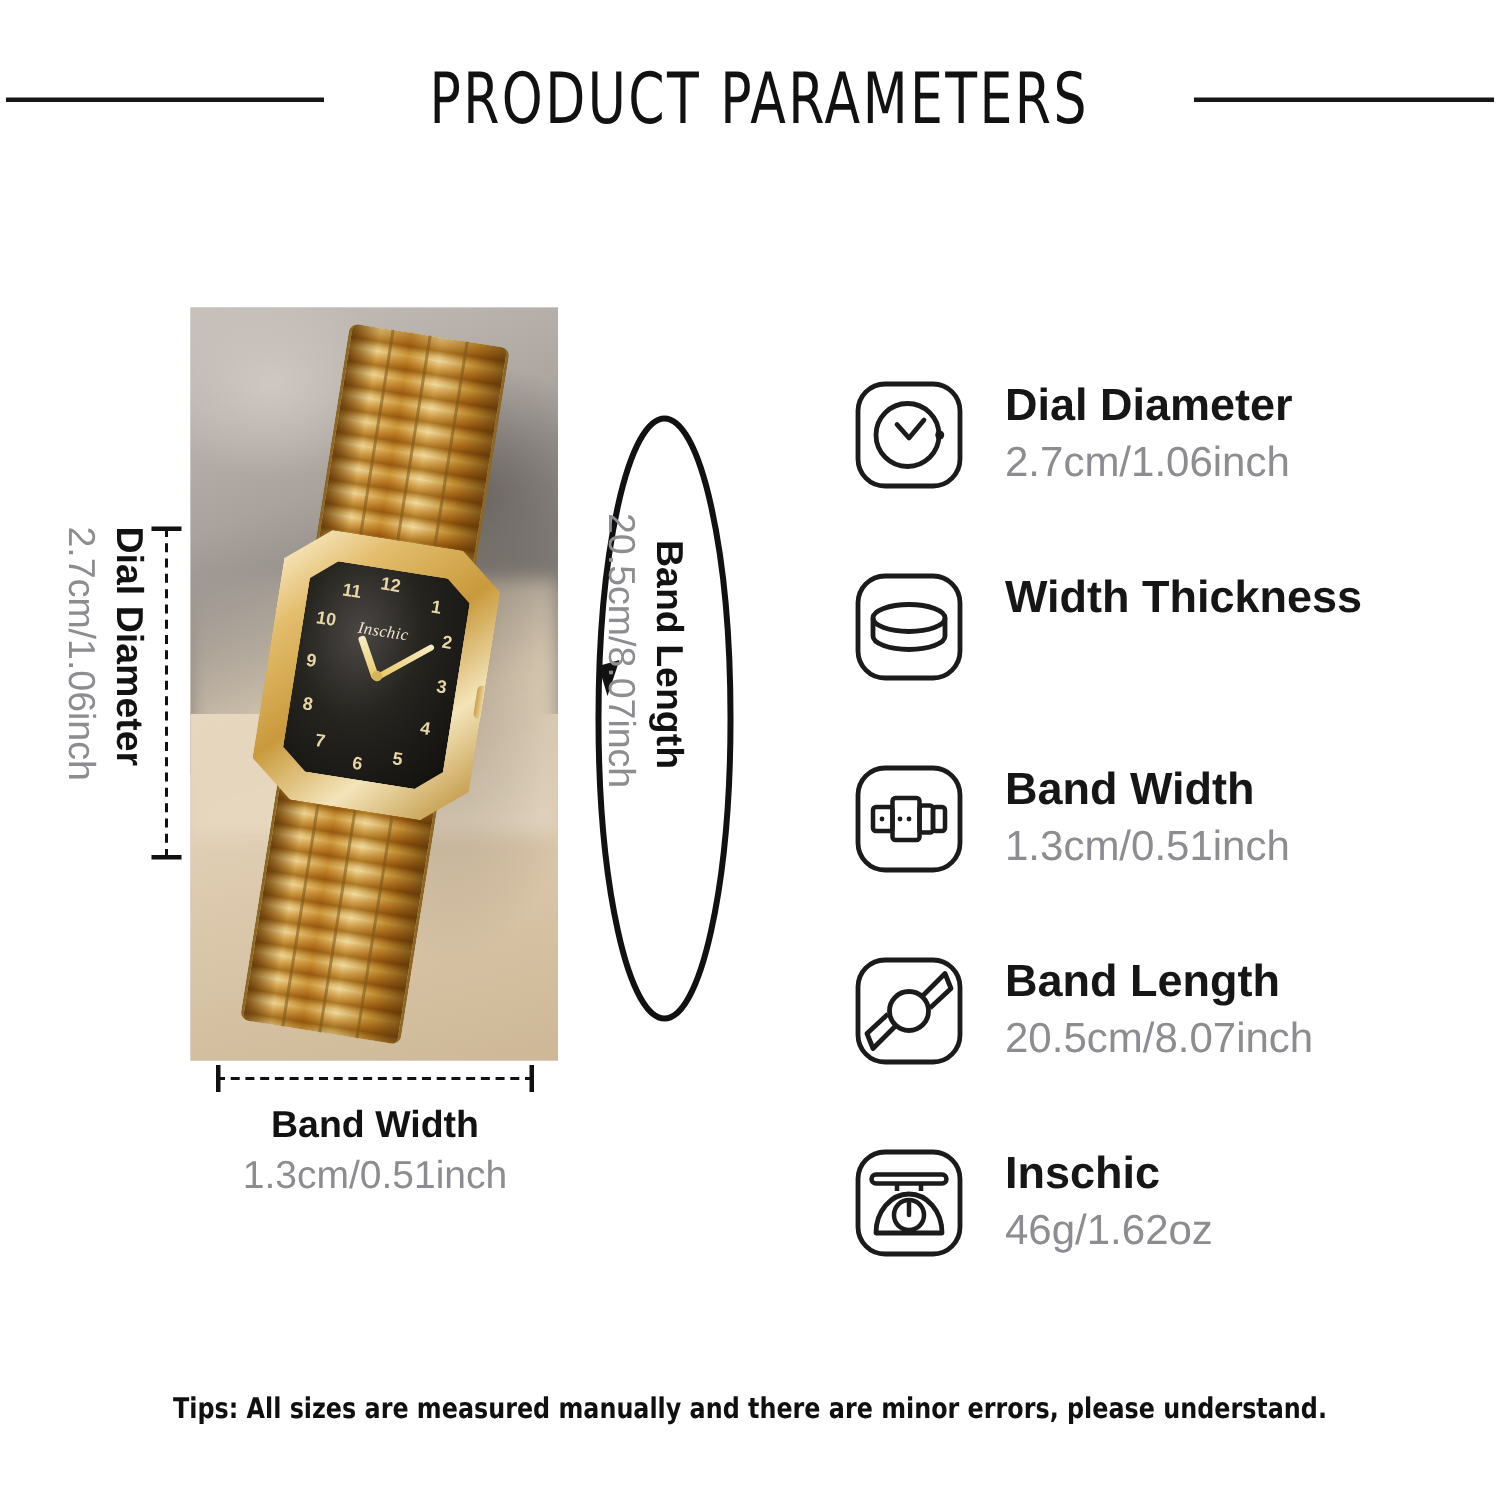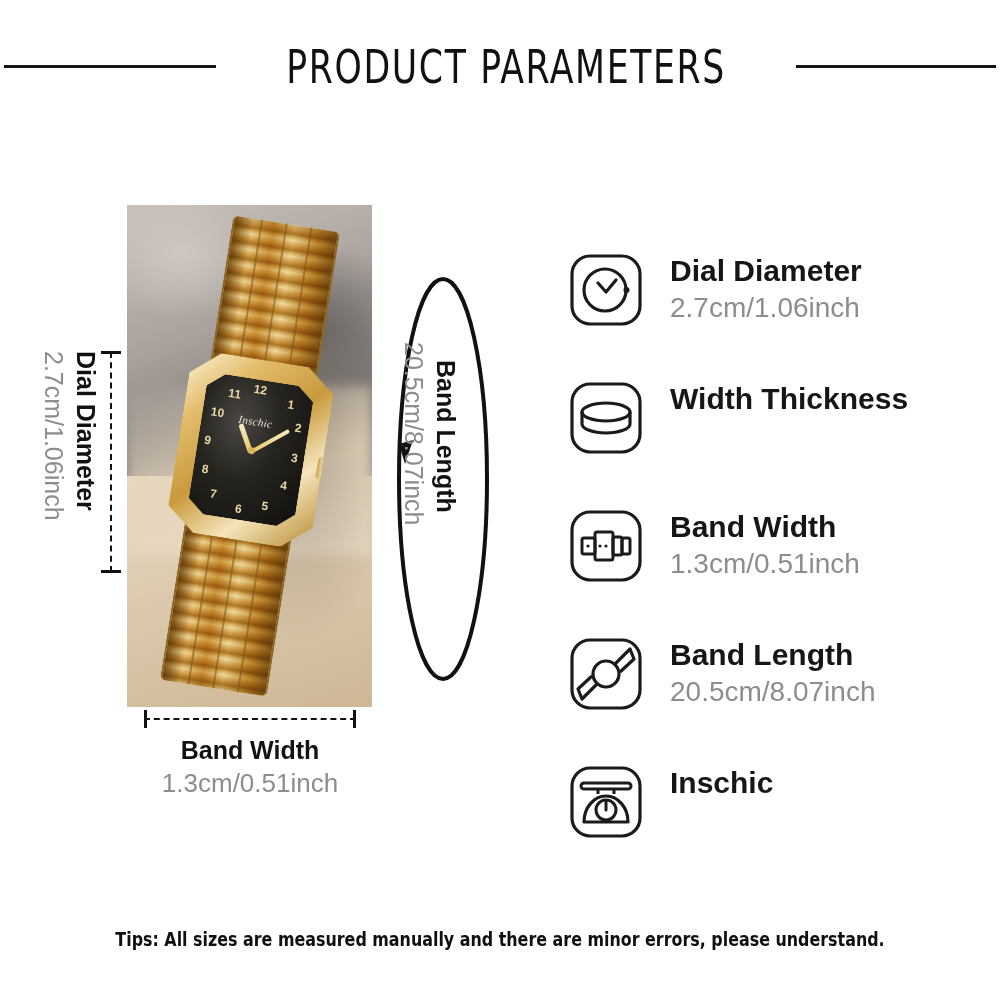--- a/index.html
+++ b/index.html
@@ -492,20 +492,21 @@
           <rect x="4" y="4" width="68" height="68" rx="18" ry="18" fill="none" stroke="#1b1b1b" stroke-width="3.2"></rect>
           <rect x="13" y="19" width="50" height="6" rx="3" fill="none" stroke="#1b1b1b" stroke-width="3"></rect>
           <path d="M30 25 L30 30 M46 25 L46 30" stroke="#1b1b1b" stroke-width="3"></path>
           <path d="M16 58 A22 26 0 0 1 60 58 Z" fill="none" stroke="#1b1b1b" stroke-width="3.2" stroke-linejoin="round"></path>
           <circle cx="38" cy="46" r="10" fill="none" stroke="#1b1b1b" stroke-width="3"></circle>
           <path d="M38 46 L38 38" stroke="#1b1b1b" stroke-width="3" stroke-linecap="round"></path>
         </svg>
       </div>
       <div class="spec-text">
         <div class="spec-label">Inschic</div>
+        <div class="spec-value">46g/1.62oz</div>
       </div>
     </div>
 
   </div>
 
   <div id="tips">Tips:  All sizes are measured manually and there are minor errors, please understand.</div>
 
 </div>
 
 </body></html>

